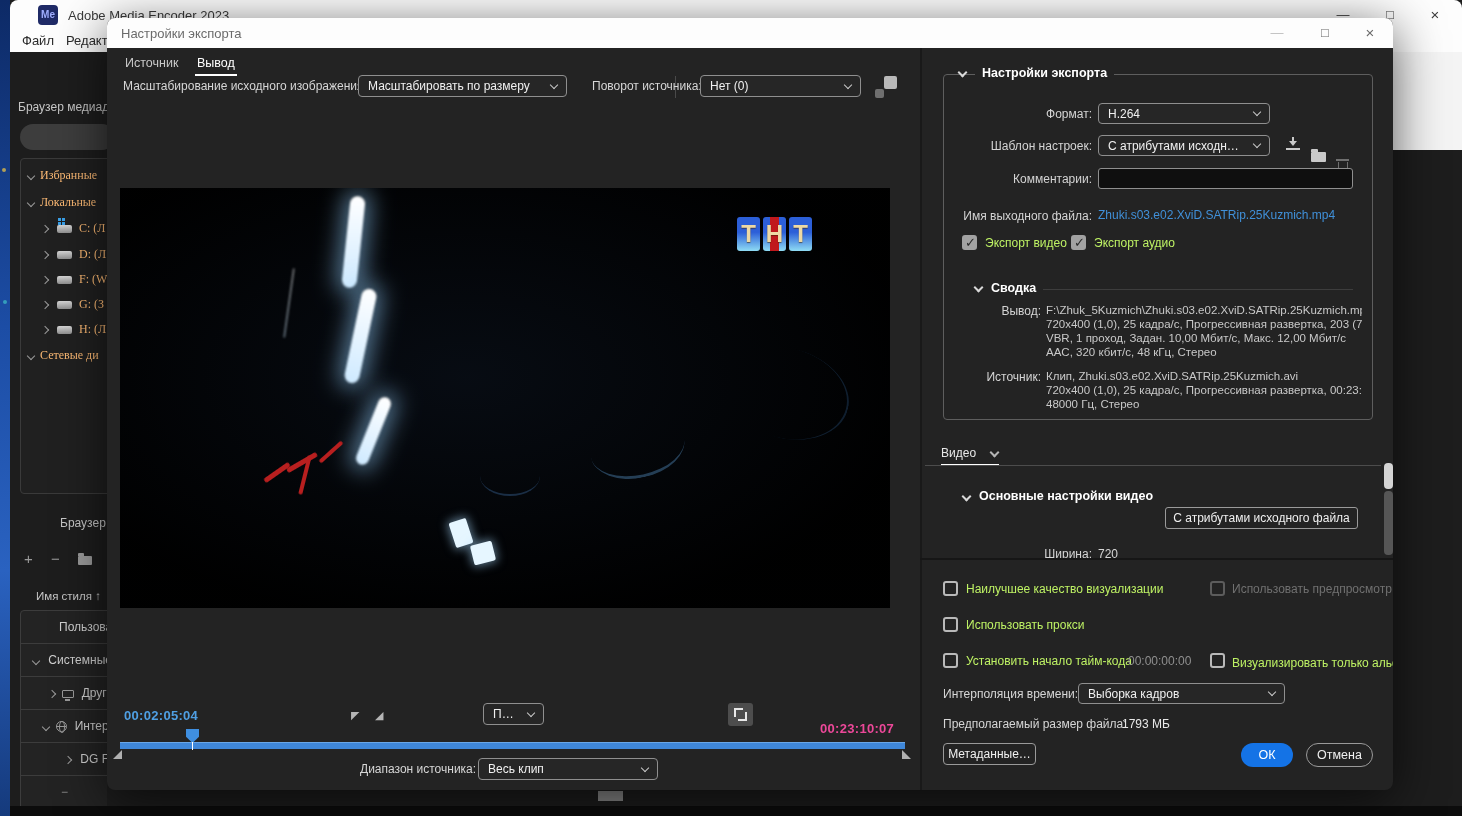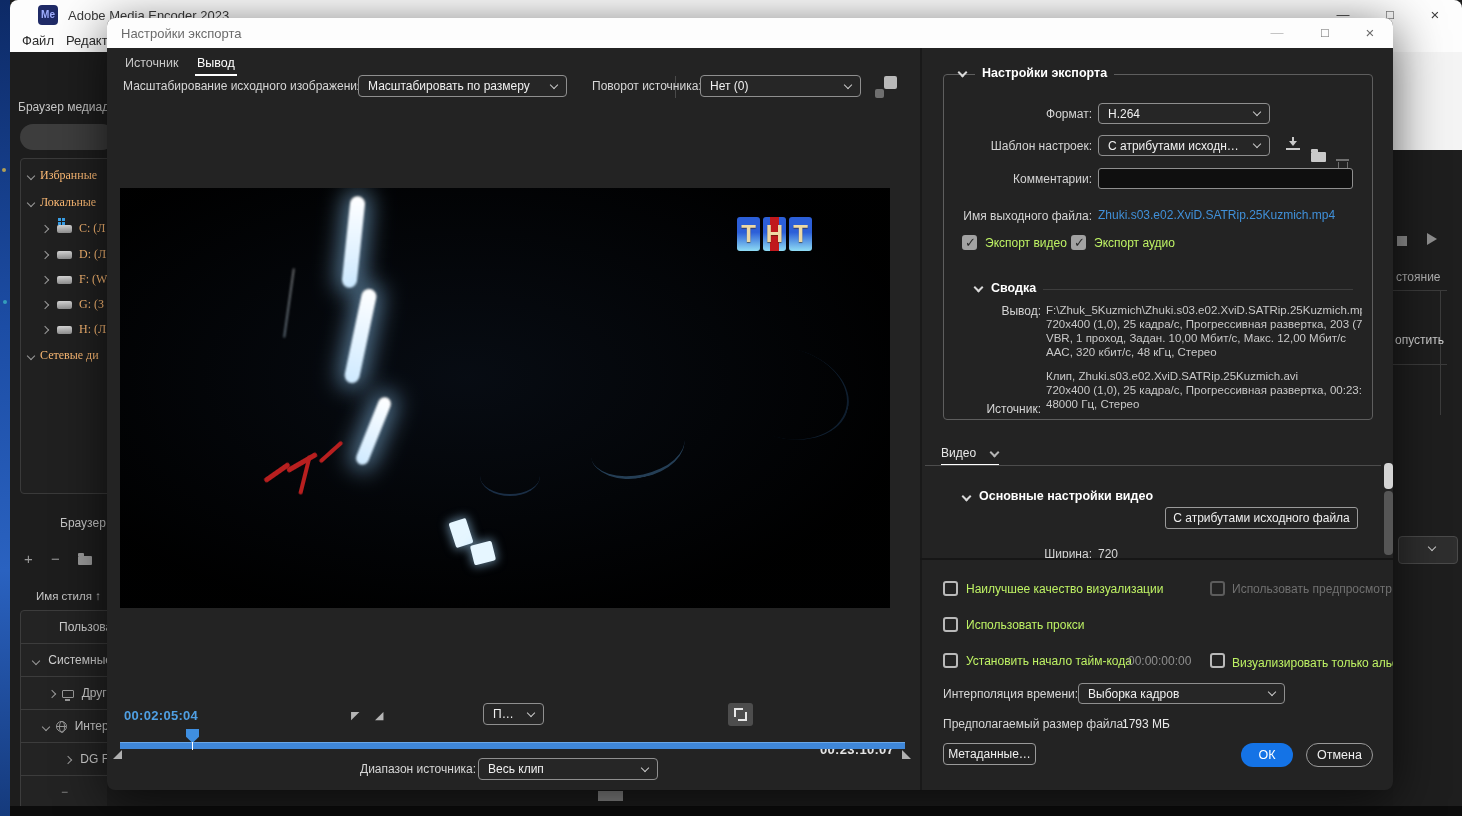--- a/index.html
+++ b/index.html
@@ -232,33 +232,20 @@
         <span class="globe-ic"></span>
         <span>Интер</span></div>
       <div class="pb-row" style="top:132px; line-height:33px;">
         <span class="rchev" style="margin-left:44px;"></span>
         <span style="margin-left:6px;">DG Fas</span></div>
       <div class="pb-row" style="top:165px; line-height:33px; color:#8a8a8a;">
         <span style="margin-left:40px;">−</span></div>
     </div>
   </div>
 
-  <div id="right-sliver">
-    <div class="stop-ic" style="left:4px; top:86px;"></div>
-    <div class="play-ic" style="left:34px; top:83px;"></div>
-    <div class="lab" style="left:3px; top:120px; color:#b0b0b0;">стояние</div>
-    <div class="qline" style="left:0; top:140px; width:54px; height:1px;"></div>
-    <div class="qline" style="left:47px; top:140px; width:1px; height:125px;"></div>
-    <div class="lab" style="left:2px; top:183px; color:#cfcfcf;">опустить</div>
-    <div class="qline" style="left:0; top:214px; width:54px; height:1px;"></div>
-    <div id="q-dd">
-        <span class="dd-chev"></span>
-      </div>
-
-  </div>
 
   <div id="hscroll-thumb"></div>
   <div id="bottom-strip"></div>
 
   <div id="dialog">
     <div id="dlg-titlebar">
       <div id="dlg-title">Настройки экспорта</div>
       <div class="dlgbtn dim" style="left:1153px;">—</div>
       <div class="dlgbtn" style="left:1201px;">□</div>
       <div class="dlgbtn" style="left:1246px; font-size:15px;">×</div>
@@ -310,21 +297,21 @@
     <div class="tri-glyph" style="left:244px; top:691px;">◤</div>
     <div class="tri-glyph" style="left:268px; top:691px;">◢</div>
     <div class="dd" style="left:376px; top:685px; width:61px; height:22px;">
       <span class="val">По _</span>
       <span class="dd-chev"></span>
       </div>
     <div id="fit-btn">
       <span class="c1"></span>
         <span class="c2"></span>
       </div>
-    <div class="tc" style="left:713px; top:724px; color:#e5e5e5;">00:23:10:07</div>
+    <div class="tc" style="left:713px; top:703px; color:#ec4899;">00:23:10:07</div>
 
     <div id="scrub-track"></div>
     <div id="playhead"></div>
     <div id="playhead-line"></div>
     <div class="range-tri" style="left:6px; top:732px; border-bottom:9px solid #b0b0b0; border-left:9px solid transparent;"></div>
     <div class="range-tri" style="left:795px; top:732px; border-bottom:9px solid #b0b0b0; border-right:9px solid transparent;"></div>
 
     <div class="lab" style="left:253px; top:744px; width:112px; text-align:left;">Диапазон источника:</div>
     <div class="dd" style="left:371px; top:740px; width:180px; height:22px;">
       <span class="val">Весь клип</span>
@@ -365,21 +352,21 @@
     <div class="sechev" style="left:868px; top:266px;"></div>
     <div class="sec-head" style="left:884px; top:263px; padding:0;">Сводка</div>
     <div id="summary-line"></div>
 
     <div class="rlab" style="left:834px; top:286px; width:100px; color:#d4d4d4;">Вывод:</div>
     <div class="sline" style="top:286px;">F:\Zhuk_5Kuzmich\Zhuki.s03.e02.XviD.SATRip.25Kuzmich.mp4</div>
     <div class="sline" style="top:300px;">720x400 (1,0), 25 кадра/с, Прогрессивная развертка, 203 (7…</div>
     <div class="sline" style="top:314px;">VBR, 1 проход, Задан. 10,00 Мбит/с, Макс. 12,00 Мбит/с</div>
     <div class="sline" style="top:328px;">AAC, 320 кбит/с, 48 кГц, Стерео</div>
 
-    <div class="rlab" style="left:834px; top:352px; width:100px; color:#d4d4d4;margin-top:32px;">Источник:</div>
+    <div class="rlab" style="left:834px; top:352px; width:100px; color:#d4d4d4;">Источник:</div>
     <div class="sline" style="top:352px;">Клип, Zhuki.s03.e02.XviD.SATRip.25Kuzmich.avi</div>
     <div class="sline" style="top:366px;">720x400 (1,0), 25 кадра/с, Прогрессивная развертка, 00:23:…</div>
     <div class="sline" style="top:380px;">48000 Гц, Стерео</div>
 
     <div class="lab" style="left:834px; top:428px; color:#e8e8e8;">Видео</div>
     <div class="sechev" style="left:884px; top:431px; border-color:#b5b5b5;"></div>
     <div id="video-underline"></div>
     <div id="video-hr"></div>
 
     <div class="sechev" style="left:856px; top:475px;"></div>

